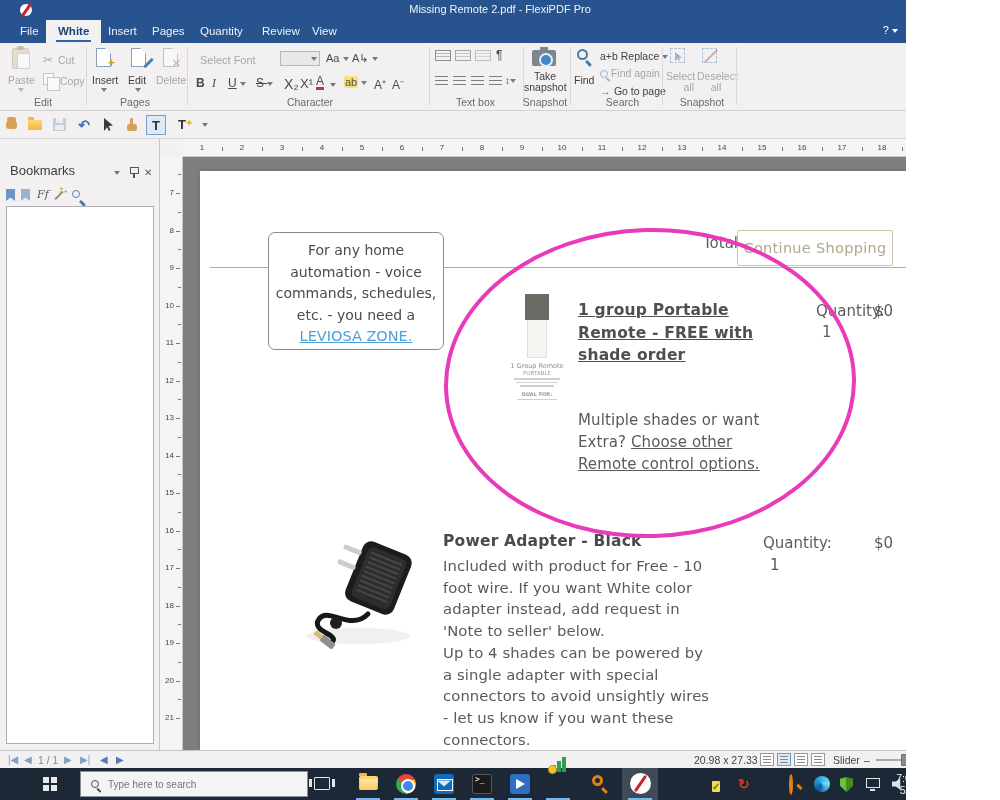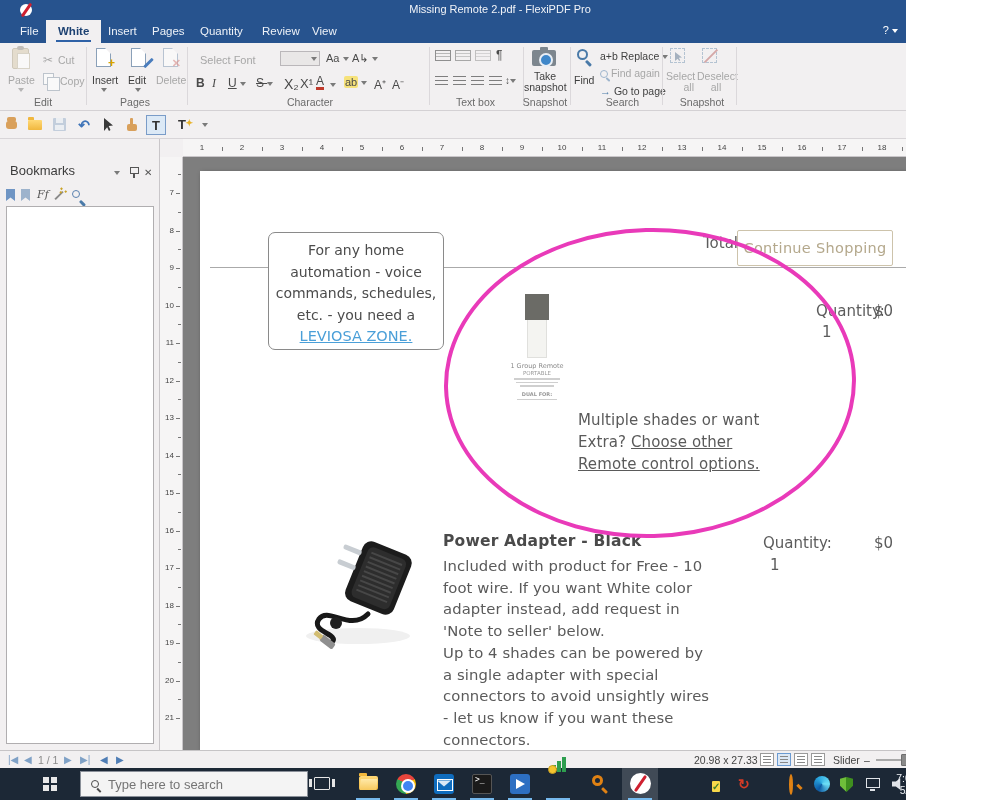--- a/index.html
+++ b/index.html
@@ -154,21 +154,21 @@
   .slider-track { position:absolute; left:876px; top:8px; width:62px; height:2px; background:#a9a9a9; }
   .slider-handle { position:absolute; left:901px; top:3px; width:6px; height:12px; background:#8a8a8a; border:1px solid #6e6e6e; border-radius:1px; }
 
   
   .taskbar { position:absolute; left:0; top:768px; width:1000px; height:32px; background:#1c2836; }
   .startbtn { position:absolute; left:30px; top:0; width:40px; height:32px; }
   .winlogo { position:absolute; left:13px; top:9px; width:6px; height:6px; background:#e8e8e8; box-shadow:8px 0 #e8e8e8, 0 8px #e8e8e8, 8px 8px #e8e8e8; }
   .searchbox { position:absolute; left:80px; top:3px; width:228px; height:26px; background:#f4f4f4; border:1px solid #8a9099; display:flex; align-items:center; }
   .searchbox .smag { width:8px; height:8px; border:1.5px solid #4a4a4a; border-radius:50%; margin-left:10px; position:relative; }
   .searchbox .smag::after { content:""; position:absolute; left:6px; top:7px; width:1.5px; height:5px; background:#4a4a4a; transform:rotate(-45deg); }
-  .searchbox input { border:none; outline:none; background:transparent; font-size:13px; color:#5f5f5f; margin-left:9px; width:170px; font-family:"Liberation Sans", sans-serif; }
+  .searchbox input { border:none; outline:none; background:transparent; font-size:10px; color:#5f5f5f; margin-left:9px; width:170px; font-family:"Liberation Sans", sans-serif; }
   .taskview { position:absolute; left:314px; top:9px; width:16px; height:13px; border:1.5px solid #e6e6e6; border-radius:1px; }
   .taskview::before { content:""; position:absolute; left:-6px; top:1px; width:3px; height:8px; background:#e6e6e6; }
   .taskview::after { content:""; position:absolute; right:-6px; top:1px; width:3px; height:8px; background:#e6e6e6; }
   .tb-app { position:absolute; top:0; width:36px; height:32px; }
   .tb-app .ind { position:absolute; bottom:0; left:6px; right:6px; height:2px; background:#76b9ed; }
   .tb-app.active { background:rgba(255,255,255,.16); }
   .ico20 { position:absolute; left:8px; top:6px; width:20px; height:20px; }
   .explorer { background:linear-gradient(#ffd977,#f2b73c); border-radius:2px; position:absolute; left:9px; top:8px; width:19px; height:14px; }
   .explorer::before { content:""; position:absolute; left:0; top:-3px; width:8px; height:3px; background:#f2b73c; border-radius:1px 1px 0 0; }
   .explorer::after { content:""; position:absolute; left:1px; top:3px; width:17px; height:11px; background:linear-gradient(#ffe9a8,#f7c95e); transform:skewX(-6deg); border-radius:1px; }
@@ -480,20 +480,21 @@
         <div class="r-top"></div>
         <div class="r-body"></div>
         <div class="r-cap1">1 Group Remote</div>
         <div class="r-cap2">PORTABLE</div>
         <div class="r-line" style="width:46px"></div>
         <div class="r-line" style="width:42px"></div>
         <div class="r-line" style="width:34px"></div>
         <div class="r-cap3">DUAL FOR:</div>
         <div class="r-line" style="width:40px"></div>
       </div>
+      <div class="item-title" style="left:378px;top:128px;width:192px">1 group Portable Remote - FREE with shade order</div>
       <span class="qty" style="left:616px;top:131px">Quantity:</span>
       <span class="qty" style="left:622px;top:152px">1</span>
       <span class="qty" style="left:674px;top:131px">$0</span>
       <div class="item-desc" style="left:378px;top:238px;width:205px">
         <span>Multiple shades or want Extra? </span><a href="#">Choose other Remote control options.</a>
       </div>
 
       <svg class="adapter-img" viewBox="0 0 128 118">
         <ellipse cx="62" cy="102" rx="52" ry="8" fill="#f0f0f0"></ellipse>
         <g transform="rotate(22 82 45)">

